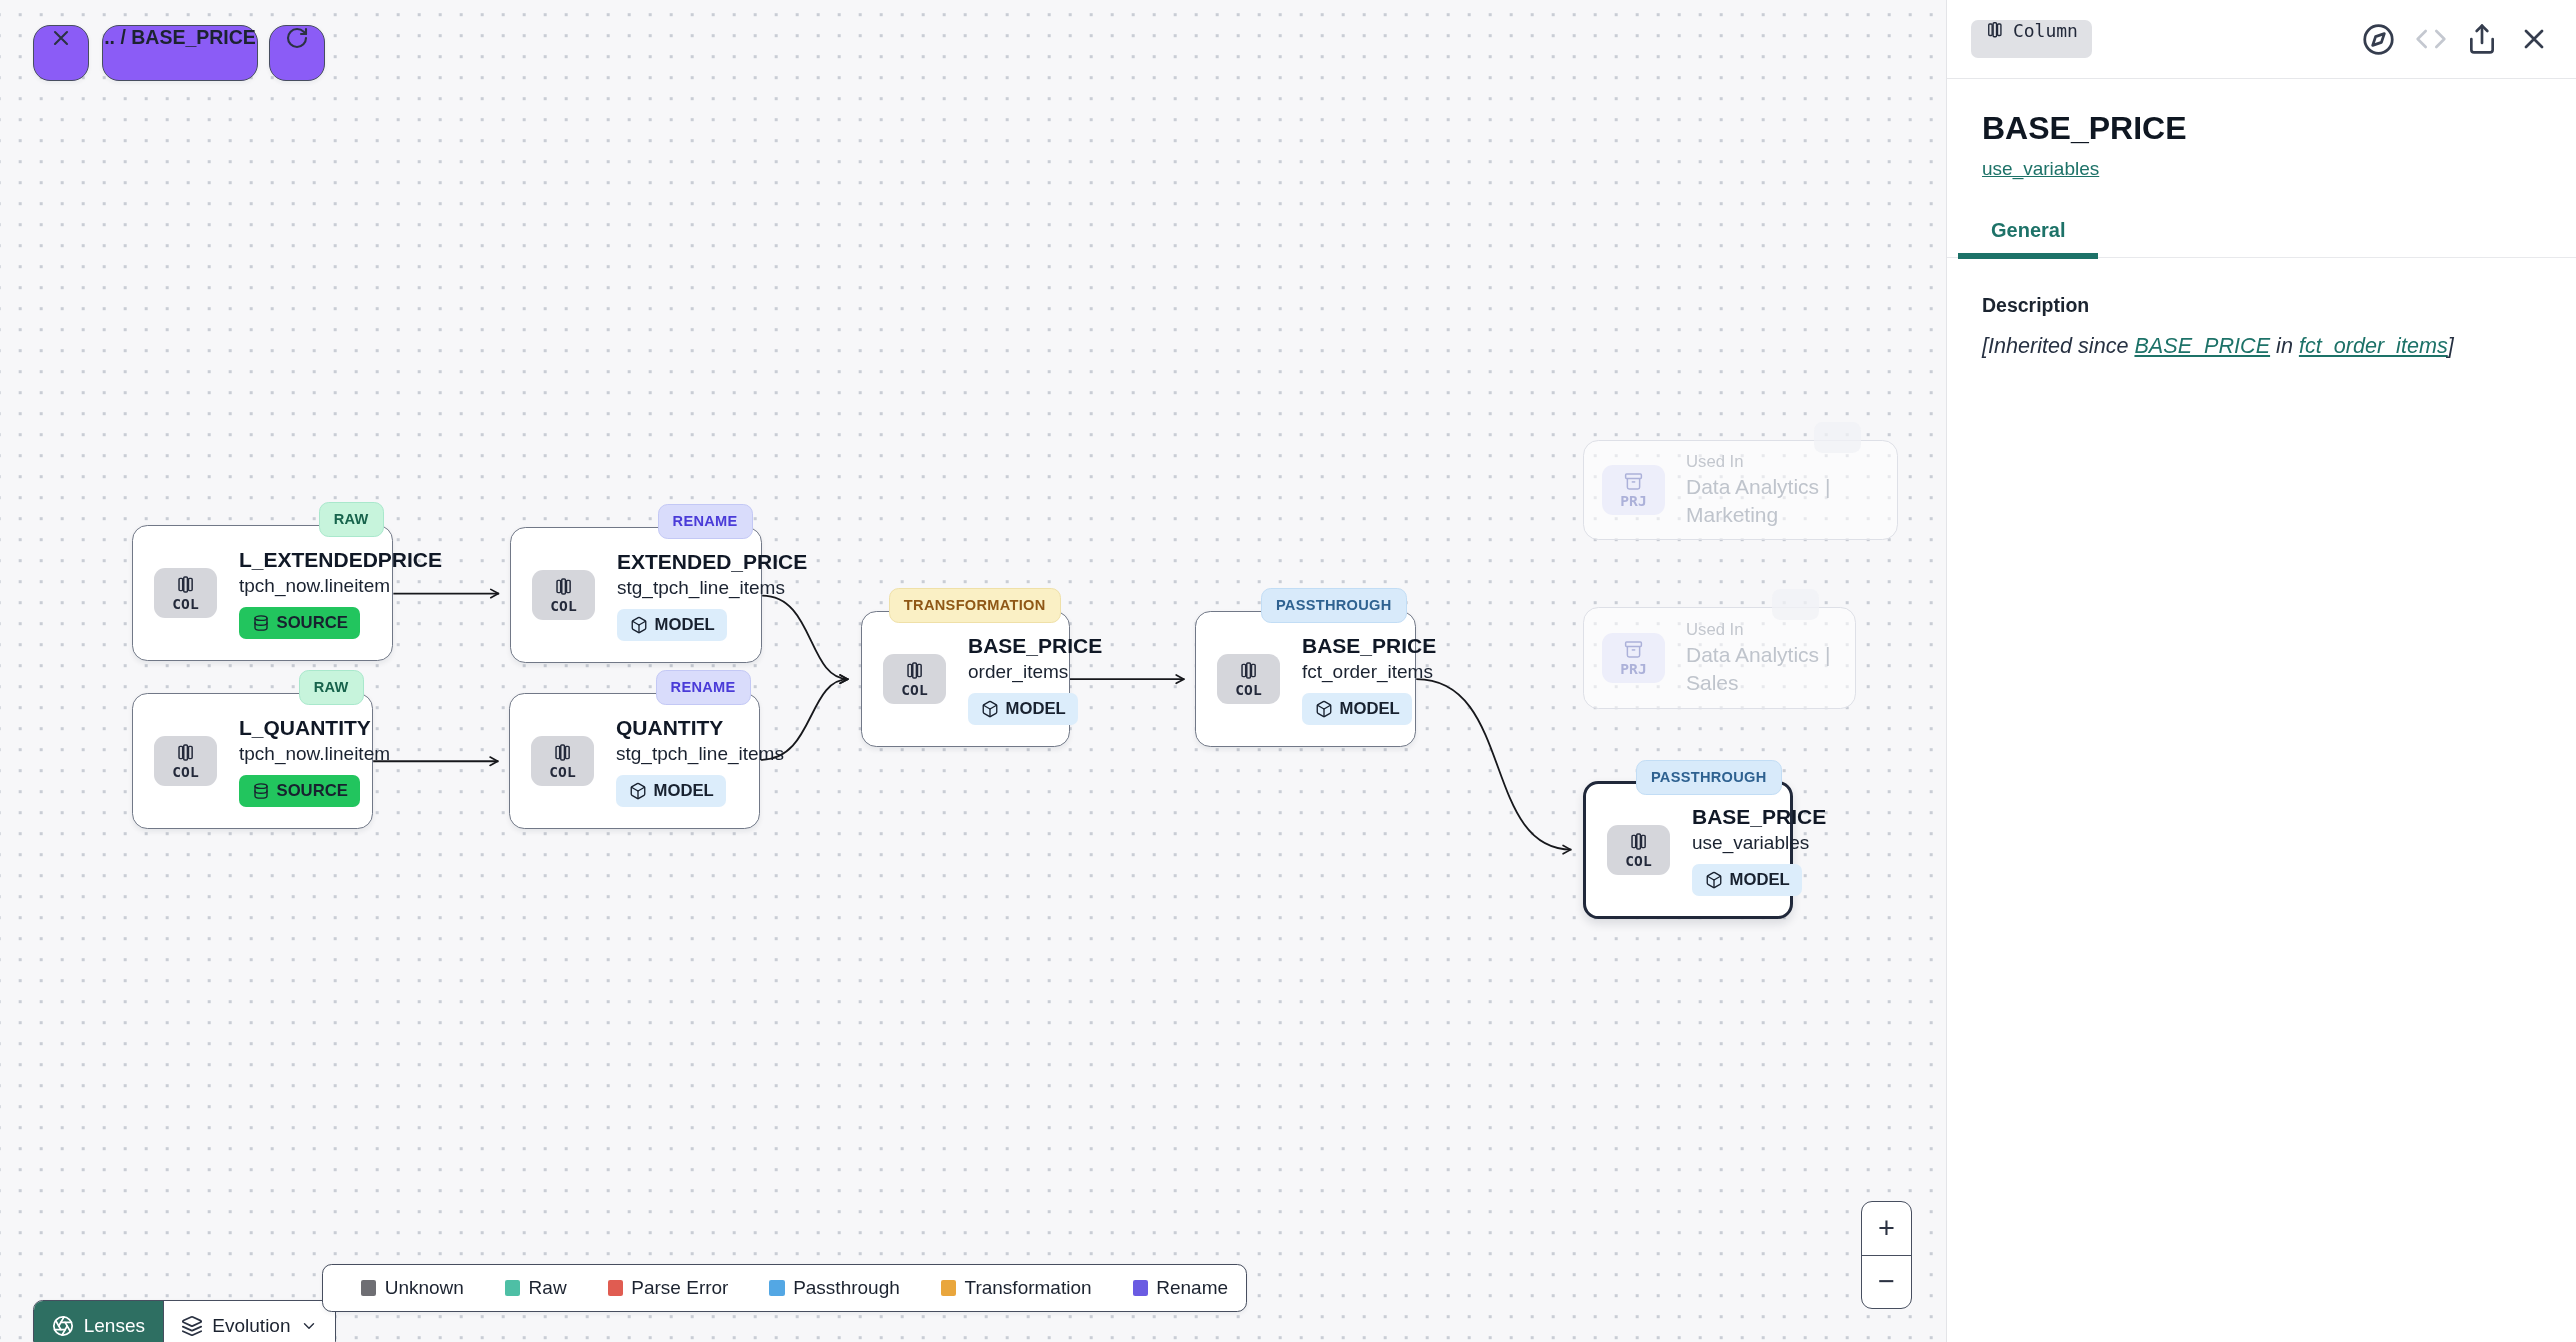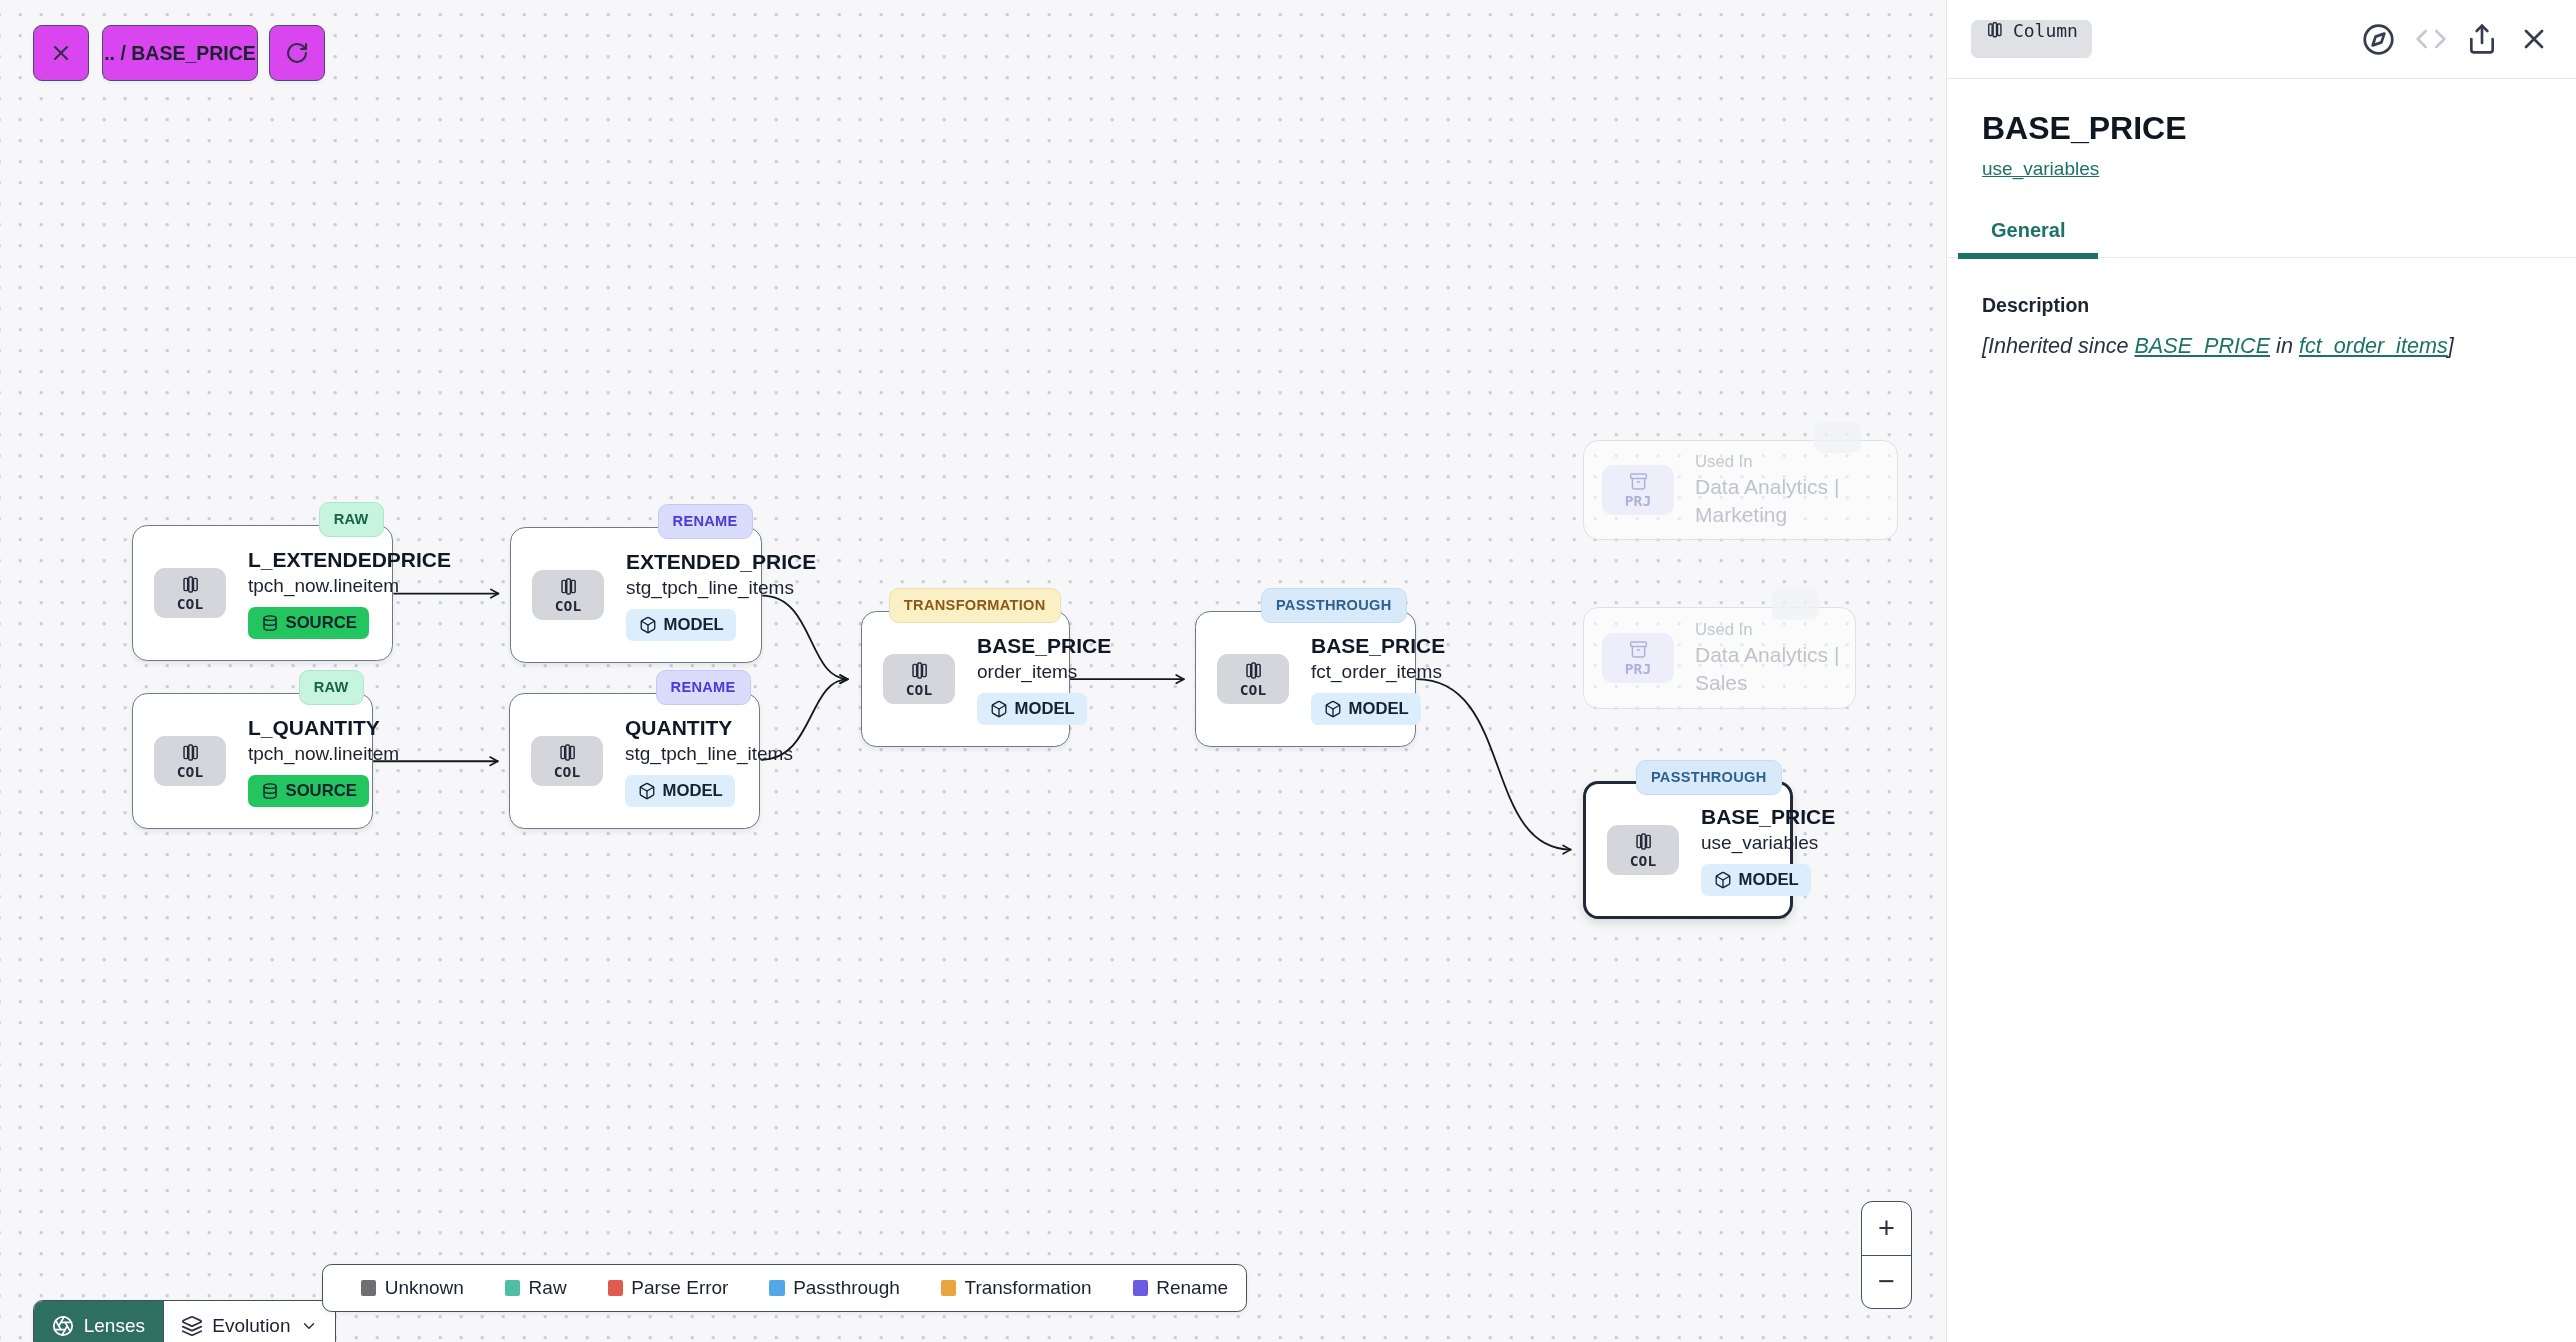--- a/index.html
+++ b/index.html
@@ -7,32 +7,32 @@
        font-family:"Liberation Sans",sans-serif;color:#1C2330;}
 
   
   .canvas{position:absolute;left:0;top:0;width:1946px;height:1343px;
     background-color:#F7F7F9;
     background-image:radial-gradient(circle,#C9CDD5 1.7px,transparent 1.8px);
     background-size:21px 21px;background-position:9.7px 4.2px;}
   .edges{position:absolute;left:0;top:0;}
 
   
-  .fbtn{position:absolute;background:#d946ef;border:1.7px solid #474E5F;border-radius:9px;
-    display:flex;align-items:center;justify-content:center;box-shadow:0 1.4px 4.2px rgba(25,30,45,.06);cursor:pointer;}
+  .fbtn{position:absolute;background:#8b5cf6;border:1.7px solid #474E5F;border-radius:17px;
+    display:flex;justify-content:center;box-shadow:0 1.4px 4.2px rgba(25,30,45,.06);cursor:pointer;}
   .fbtn svg{stroke:#2B3242;fill:none;stroke-width:2.1;stroke-linecap:round;stroke-linejoin:round;}
   #btn-close{left:33px;top:25px;width:54px;height:54px;}
   #btn-breadcrumb{left:102px;top:25px;width:154px;height:54px;font-size:19.5px;font-weight:600;color:#1C2330;}
   #btn-refresh{left:269px;top:25px;width:54px;height:54px;}
 
   
   .node{position:absolute;background:#FFFFFF;border:1.7px solid #717887;border-radius:15.3px;
     box-shadow:0 2.1px 5.6px rgba(20,24,40,.07);display:flex;align-items:center;padding-left:21px;gap:22px;box-sizing:border-box;cursor:pointer;}
   .node.selected{border:3.5px solid #20283A;box-shadow:0 4.2px 9.7px rgba(20,24,40,.12);}
-  .kind-chip{width:72px;height:50px;border-radius:11px;background:#D5D6DB;flex:0 0 auto;
+  .kind-chip{width:63px;height:50px;border-radius:11px;background:#D5D6DB;flex:0 0 auto;
     display:flex;flex-direction:column;align-items:center;justify-content:center;gap:0.7px;}
   .kind-chip svg{stroke:#23293A;fill:none;stroke-width:1.7;}
   .kind-chip span{font-family:"DejaVu Sans Mono",monospace;font-size:14.6px;font-weight:700;color:#23293A;}
   .node-text{display:flex;flex-direction:column;align-items:flex-start;}
   .node-title{font-size:21px;font-weight:600;color:#101826;line-height:25px;}
   .node-sub{font-size:19px;color:#1A2230;line-height:28px;}
   .nbadge{margin-top:7px;display:flex;align-items:center;gap:7px;border-radius:7px;
     padding:5.6px 12.5px;font-size:16.7px;font-weight:600;color:#18212F;}
   .nbadge svg{stroke:#18212F;fill:none;stroke-width:1.8;stroke-linecap:round;stroke-linejoin:round;}
   .badge-source{background:#22c55e;}

